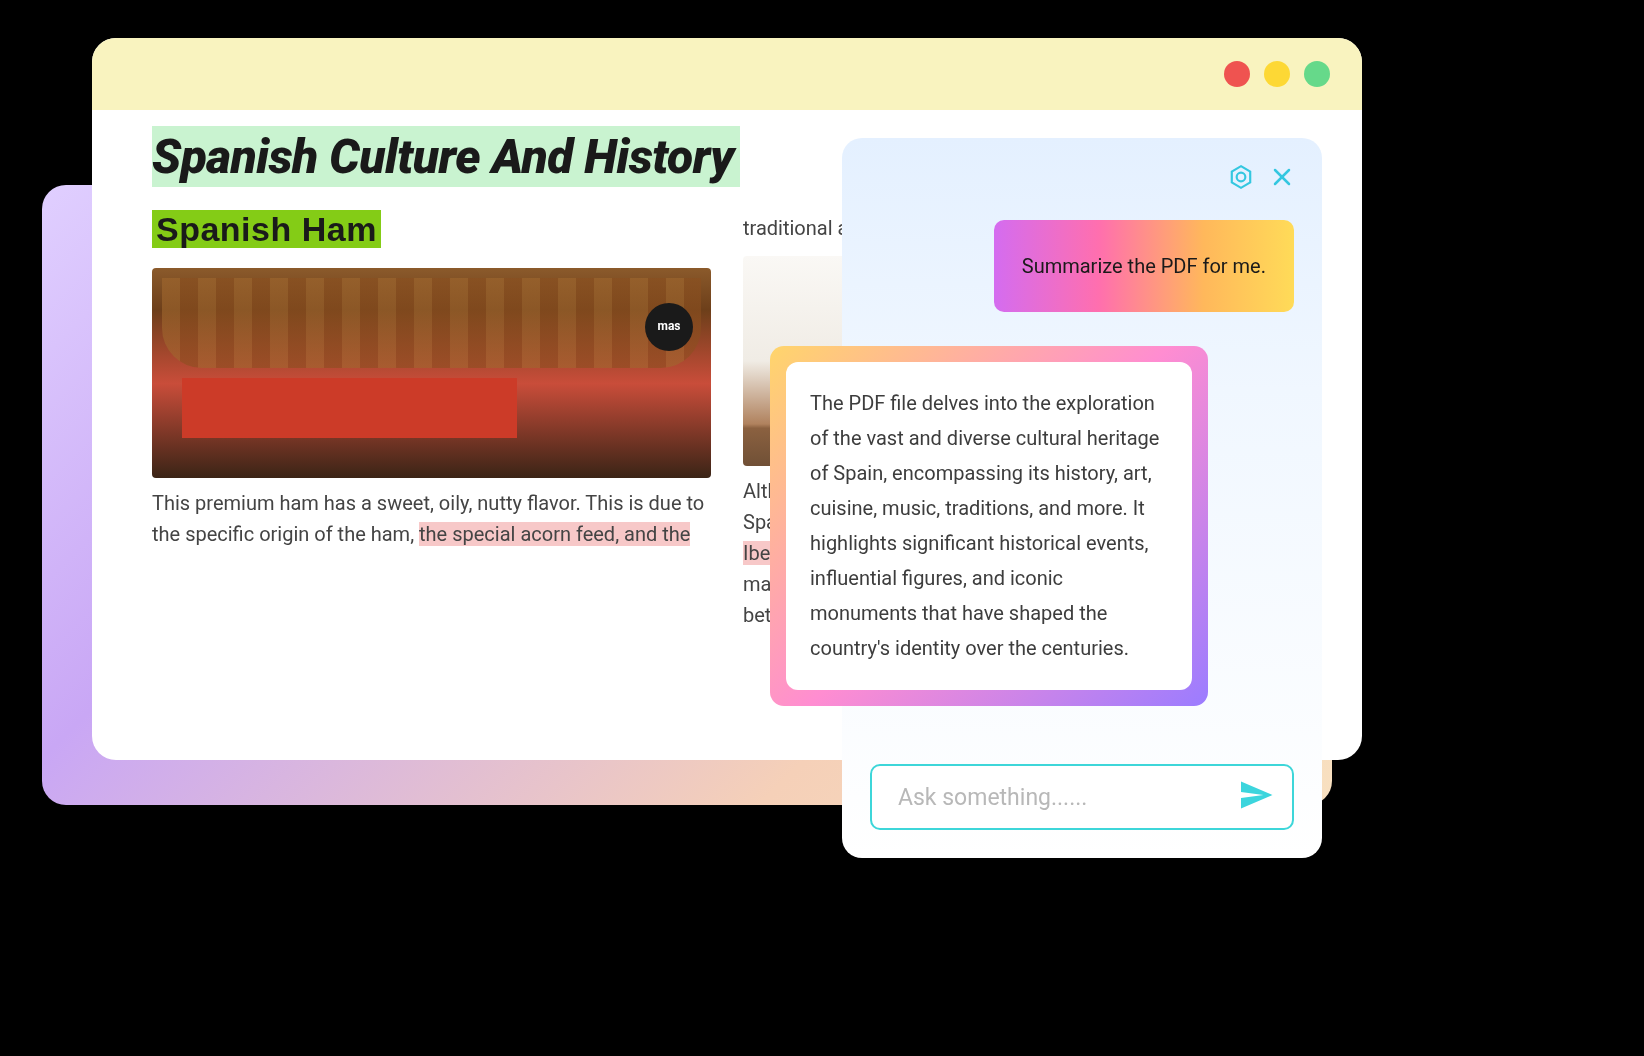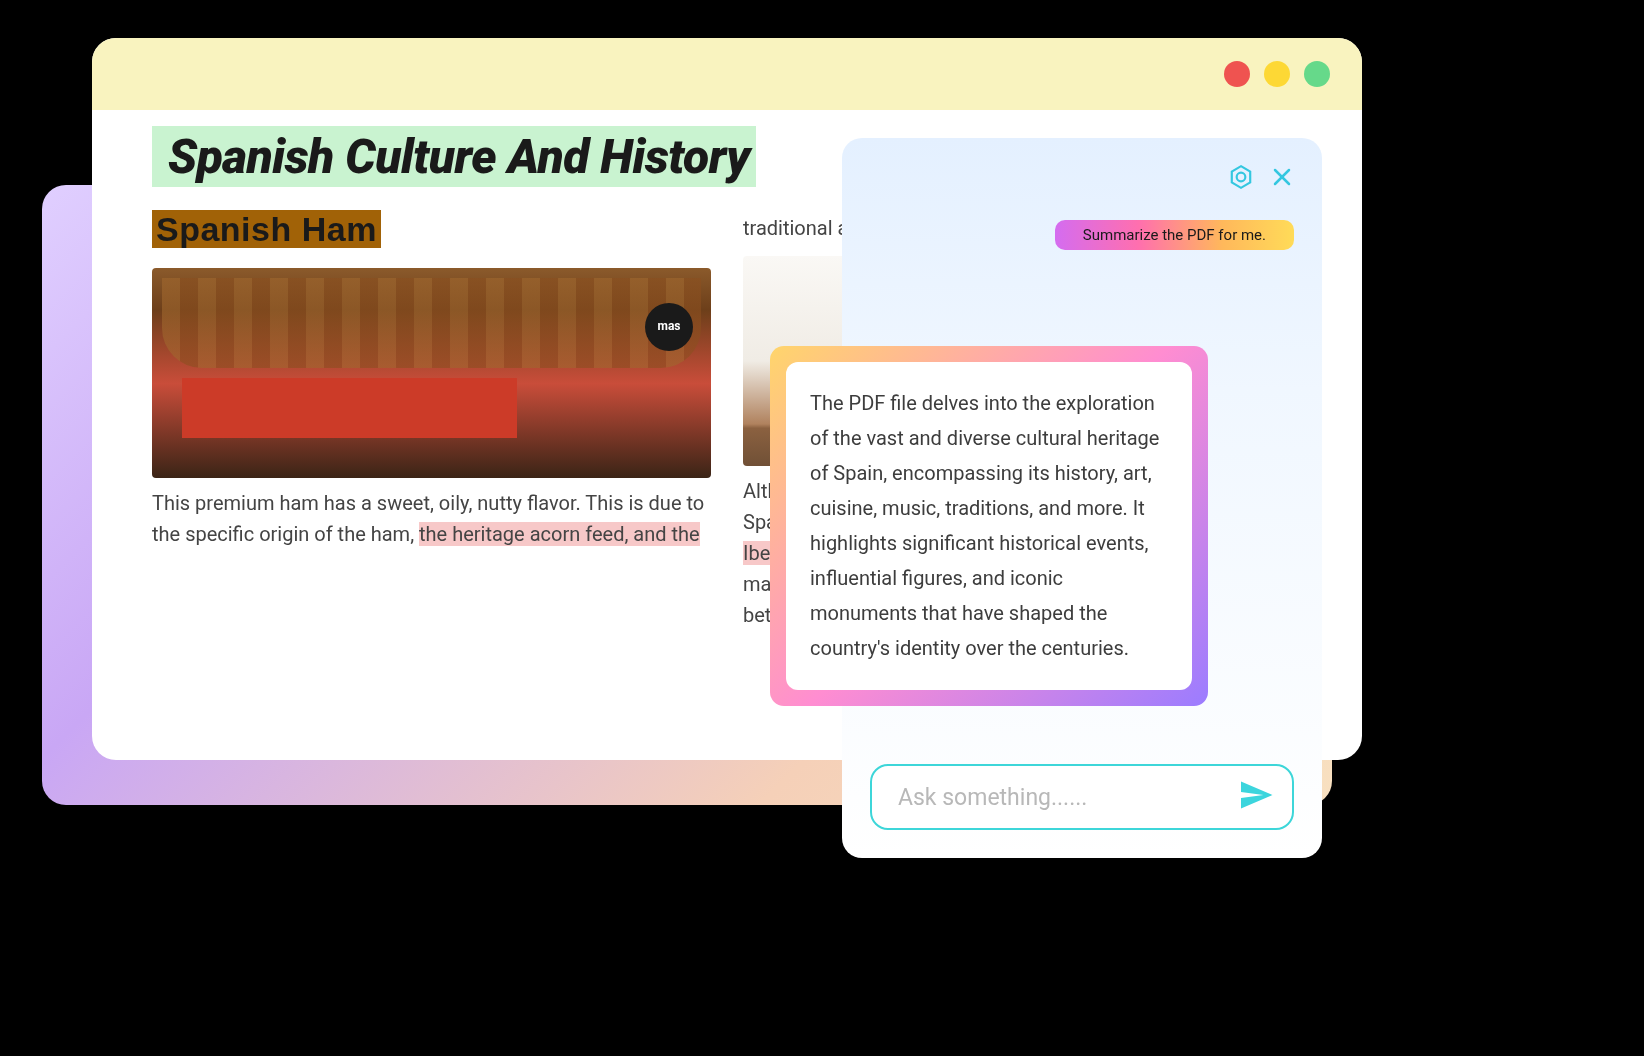--- a/index.html
+++ b/index.html
@@ -61,41 +61,41 @@
       padding: 18px 60px 40px 60px;
     }
     
     .doc-title {
       font-size: 48px;
       font-weight: 900;
       font-style: italic;
       color: #1a1a1a;
       background: #c9f3d0;
       display: inline;
-      padding: 2px 6px 2px 16px;
+      padding: 2px 6px 2px 0;
       letter-spacing: -0.5px;
     }
     
     .columns {
       display: flex;
       gap: 32px;
       margin-top: 18px;
     }
     .col {
       flex: 1;
       font-size: 20px;
       line-height: 1.55;
       color: #444;
     }
     
     .subtitle {
       font-size: 34px;
       font-weight: 800;
       color: #1a1a1a;
-      background: #a16207;
+      background: #84cc16;
       display: inline;
       padding: 0px 4px;
       margin-bottom: 12px;
       font-family: "Arial Black", Arial, sans-serif;
       letter-spacing: 0.5px;
     }
     
     .col p {
       margin-top: 10px;
     }
@@ -200,22 +200,22 @@
     }
     .settings-icon svg, .close-icon svg {
       display: block;
     }
     
     .user-bubble {
       margin-top: 28px;
       align-self: flex-end;
       background: linear-gradient(90deg, #d46cf0 0%, #ff6fae 35%, #ffb85b 70%, #ffdb58 100%);
       color: #1a1a1a;
-      font-size: 15px;
-      padding: 6px 28px;
+      font-size: 20px;
+      padding: 34px 28px;
       border-radius: 10px;
       font-weight: 400;
       max-width: 340px;
     }
     
     .ai-bubble {
       position: absolute;
       left: -72px;
       top: 208px;
       width: 438px;
@@ -228,21 +228,21 @@
       border-radius: 12px;
       padding: 24px 24px;
       font-size: 20px;
       line-height: 1.75;
       color: #3d3d3d;
     }
     
     .chat-input {
       margin-top: auto;
       border: 2px solid #3dd6d9;
-      border-radius: 18px;
+      border-radius: 10px;
       height: 66px;
       display: flex;
       align-items: center;
       padding: 0 18px 0 26px;
       background: #fff;
     }
     .chat-input-placeholder {
       flex: 1;
       color: #b8b8b8;
       font-size: 23px;
@@ -264,21 +264,21 @@
   </div>
   <div class="doc-content">
     <span class="doc-title">Spanish Culture And History</span>
     <div class="columns">
       <div class="col">
         <span class="subtitle">Spanish Ham</span>
         <div class="photo photo-shop">
           <div class="mas-badge">mas</div>
         </div>
         <p>
-          <span> This premium ham has a sweet, oily, nutty flavor. This is due to the specific origin of the ham, </span><span class="hl-pink">the heritage acorn feed, and the</span>
+          <span> This premium ham has a sweet, oily, nutty flavor. This is due to the specific origin of the ham, </span><span class="hl-pink">the special acorn feed, and the</span>
         </p>
       </div>
       <div class="col">
         <p>traditional artisanal production methods and processes.</p>
         <div class="photo photo-board"></div>
         <p>
           <span>Although local culinary traditions vary from region to region in Spain, cured Serrano and </span><span class="hl-pink">Iberian ham (cured Serrano and Iberian ham)</span><span class="hl-green"> can be found from coast to coast, from the </span><span>markets of Barcelona to the bars of Granada and everywhere in between.</span>
         </p>
       </div>
     </div>

